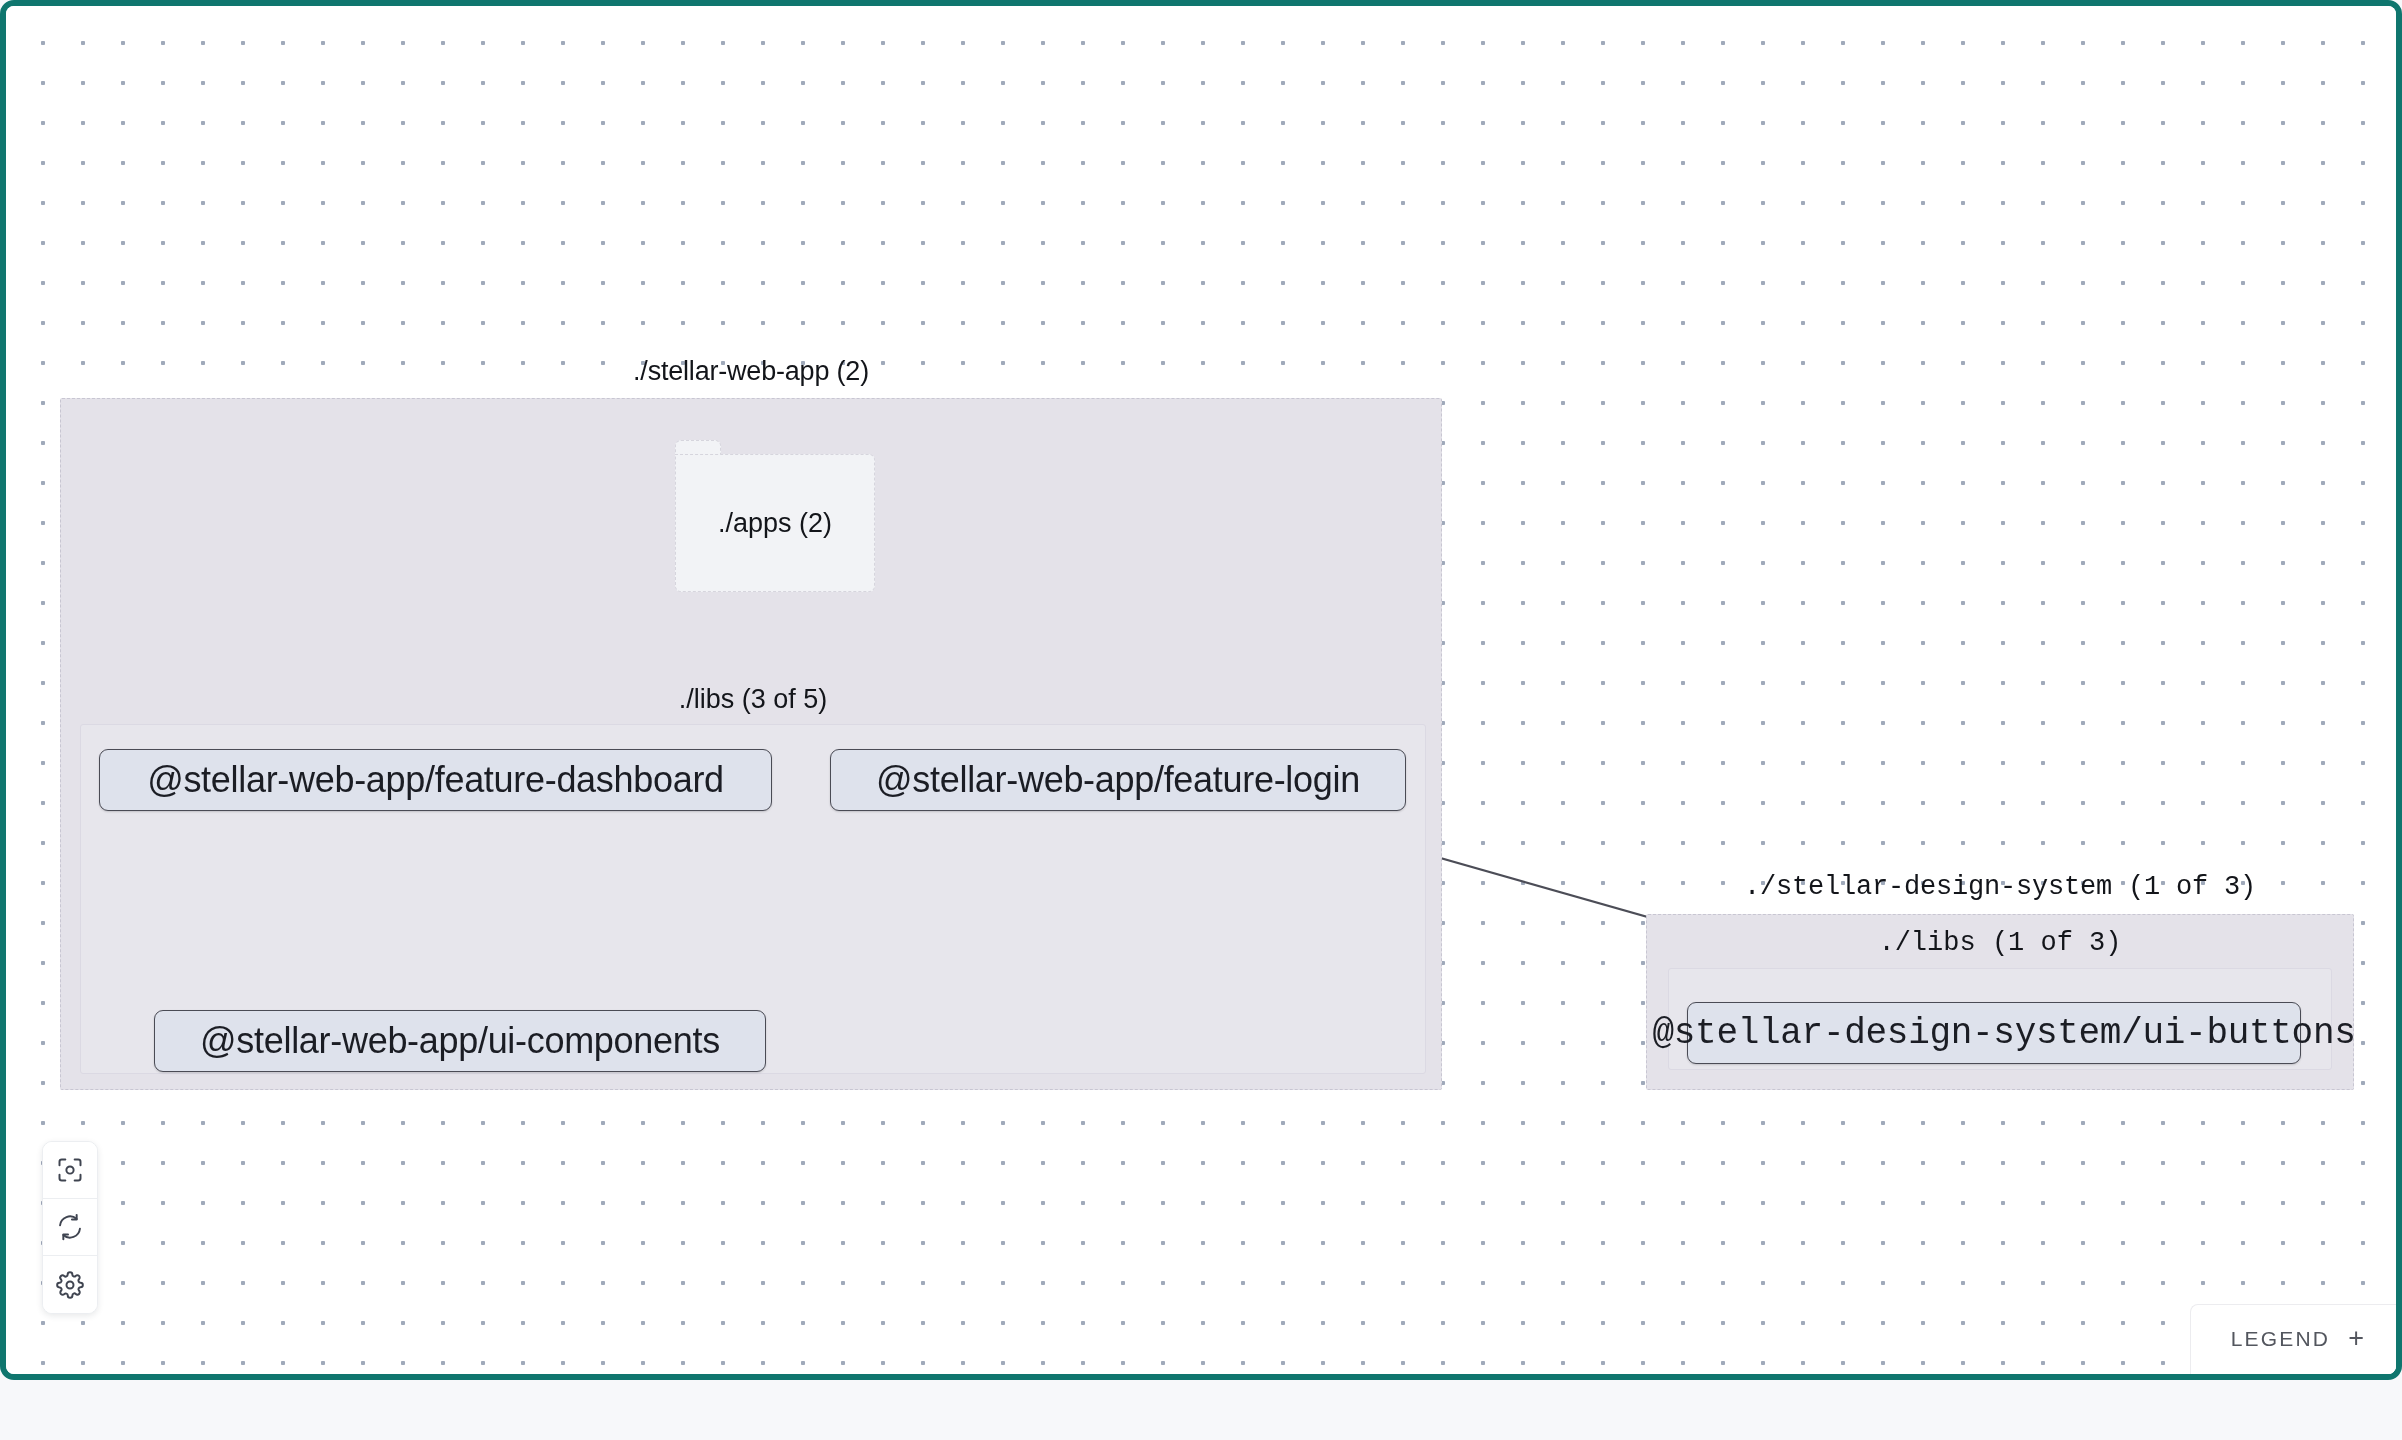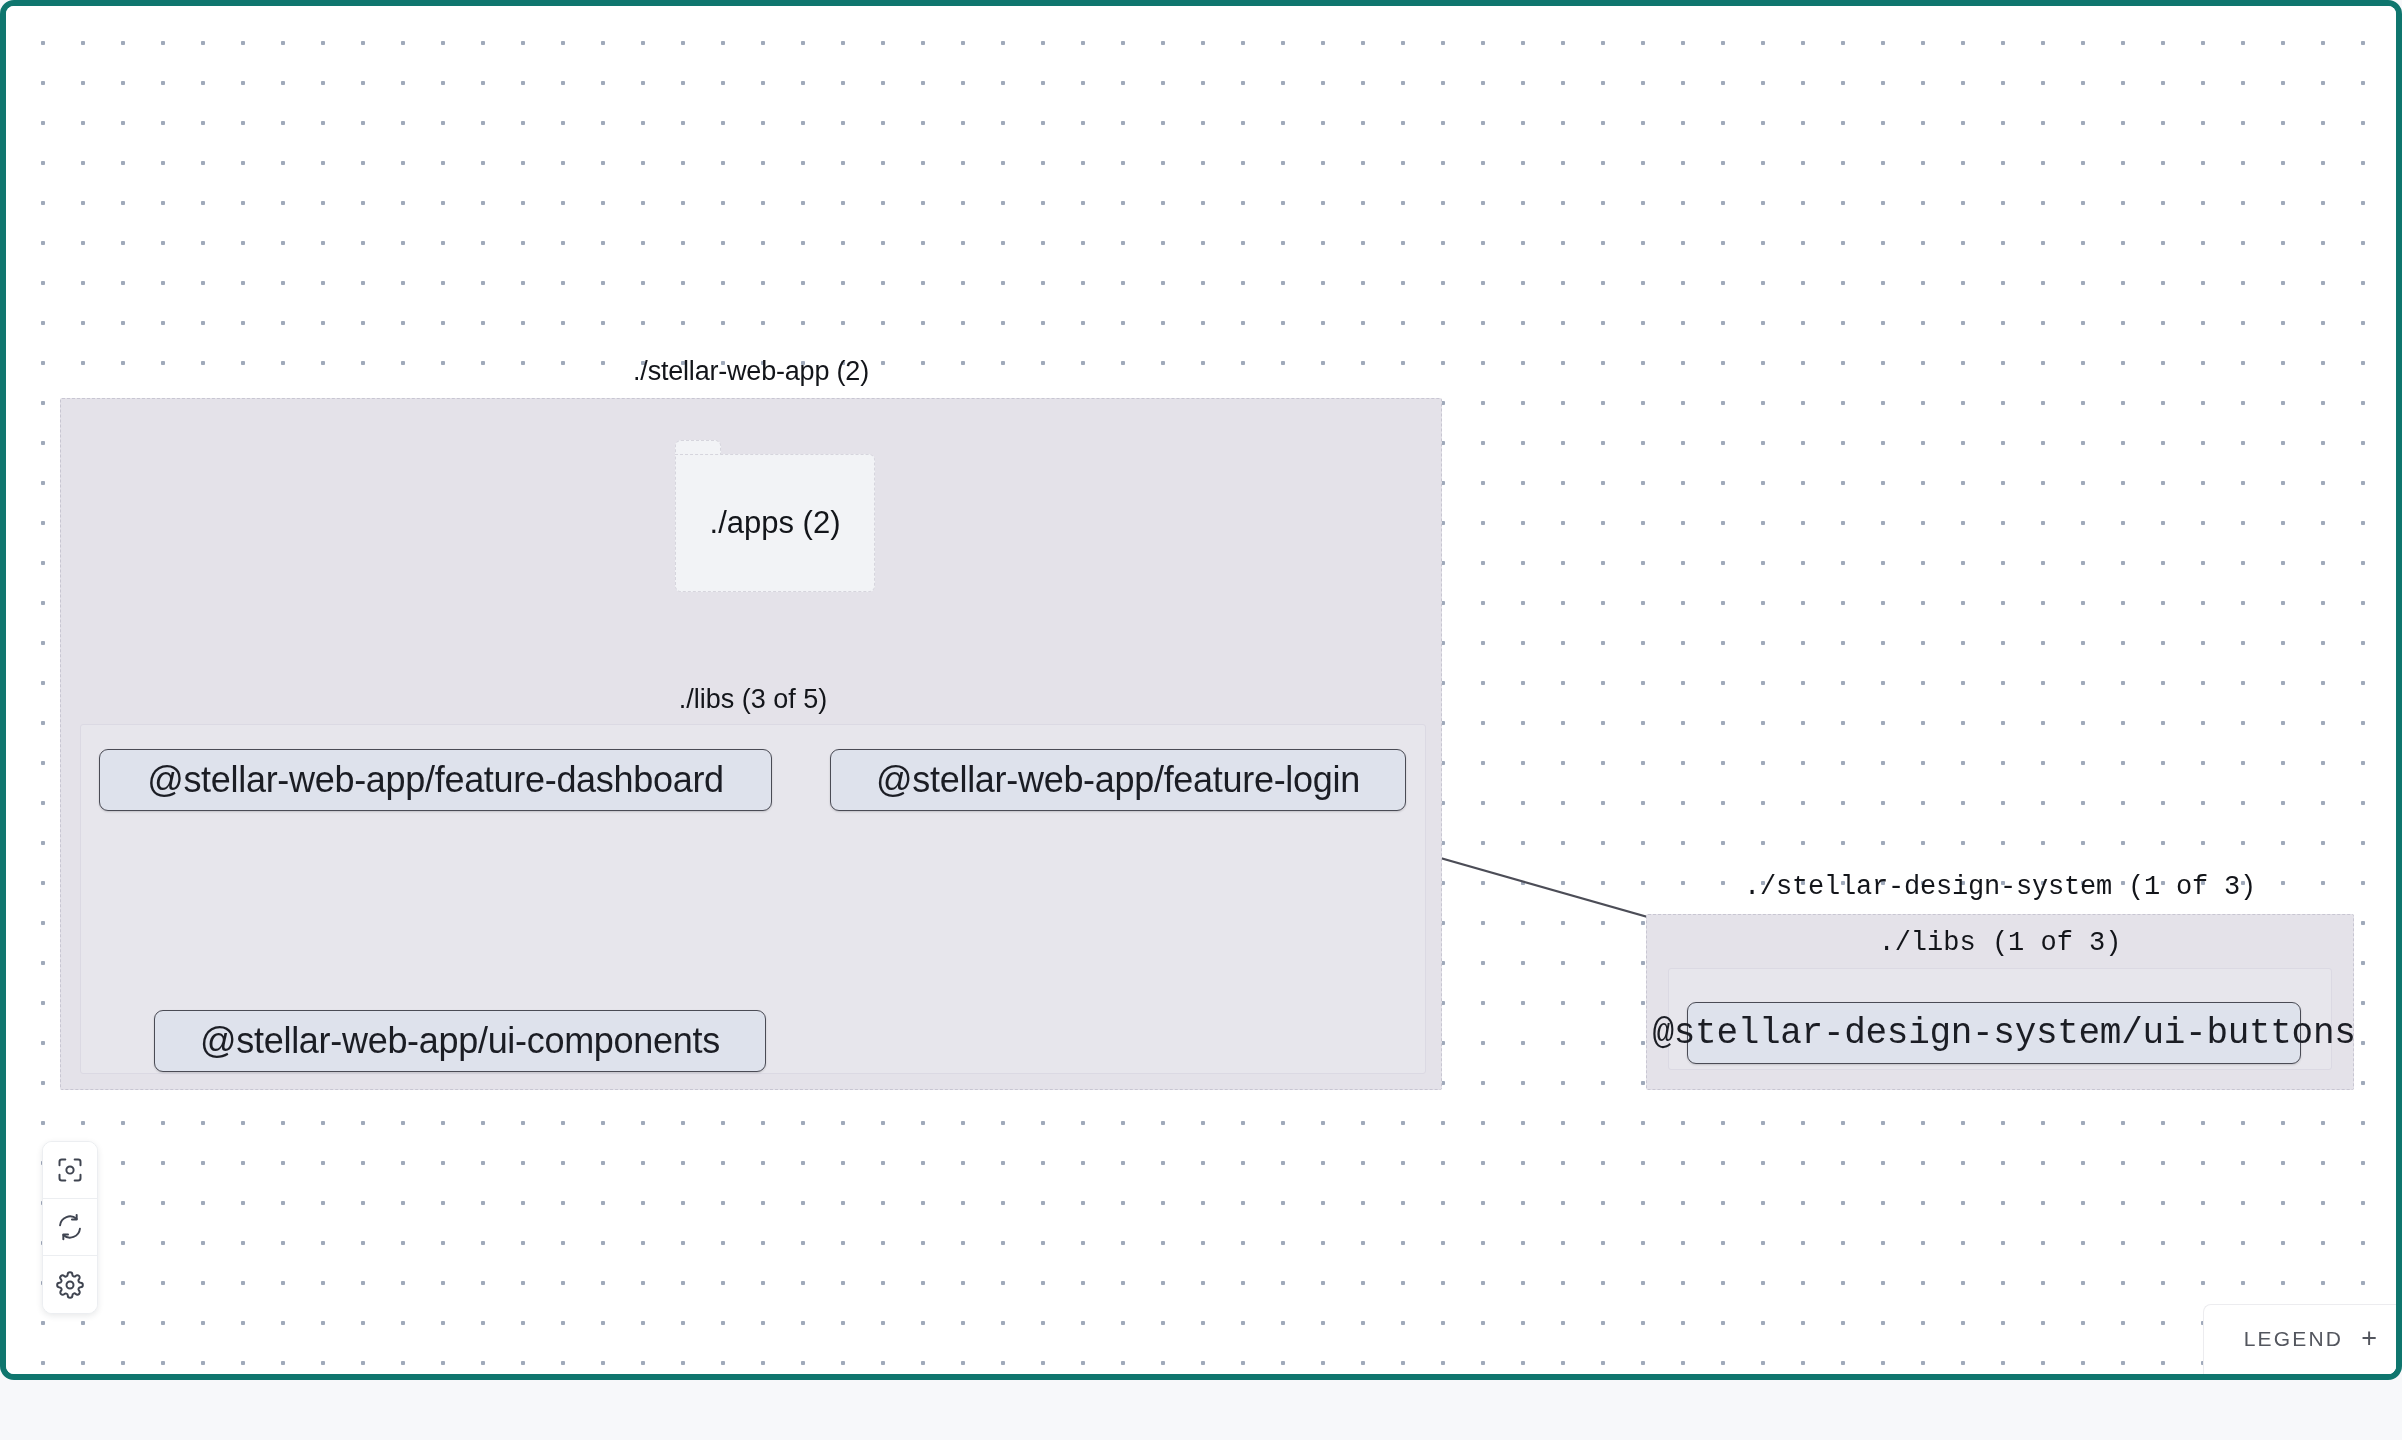--- a/index.html
+++ b/index.html
@@ -125,21 +125,21 @@
     bottom: 0;
     background: #f2f3f6;
     border: 1.5px dashed #d6d5dd;
     border-radius: 0 6px 6px 6px;
     display: flex;
     align-items: center;
     justify-content: center;
   }
 
   .folder-label {
-    font-size: 31px;
+    font-size: 27px;
     color: #13151a;
     white-space: nowrap;
   }
 
   
   .node {
     position: absolute;
     background: #dee2ec;
     border: 1.6px solid #4a4b55;
     border-radius: 9px;
@@ -187,21 +187,21 @@
   
   #legend {
     position: absolute;
     right: 0px;
     bottom: 0px;
     background: #ffffff;
     border: 1px solid #ececef;
     border-right: none;
     border-bottom: none;
     border-radius: 8px 0 0 0;
-    padding: 20px 19px 22px 40px;
+    padding: 20px 32px 22px 40px;
     display: flex;
     align-items: center;
     gap: 18px;
     cursor: pointer;
     z-index: 40;
   }
 
   .legend-label {
     font-size: 21px;
     letter-spacing: 2.2px;

